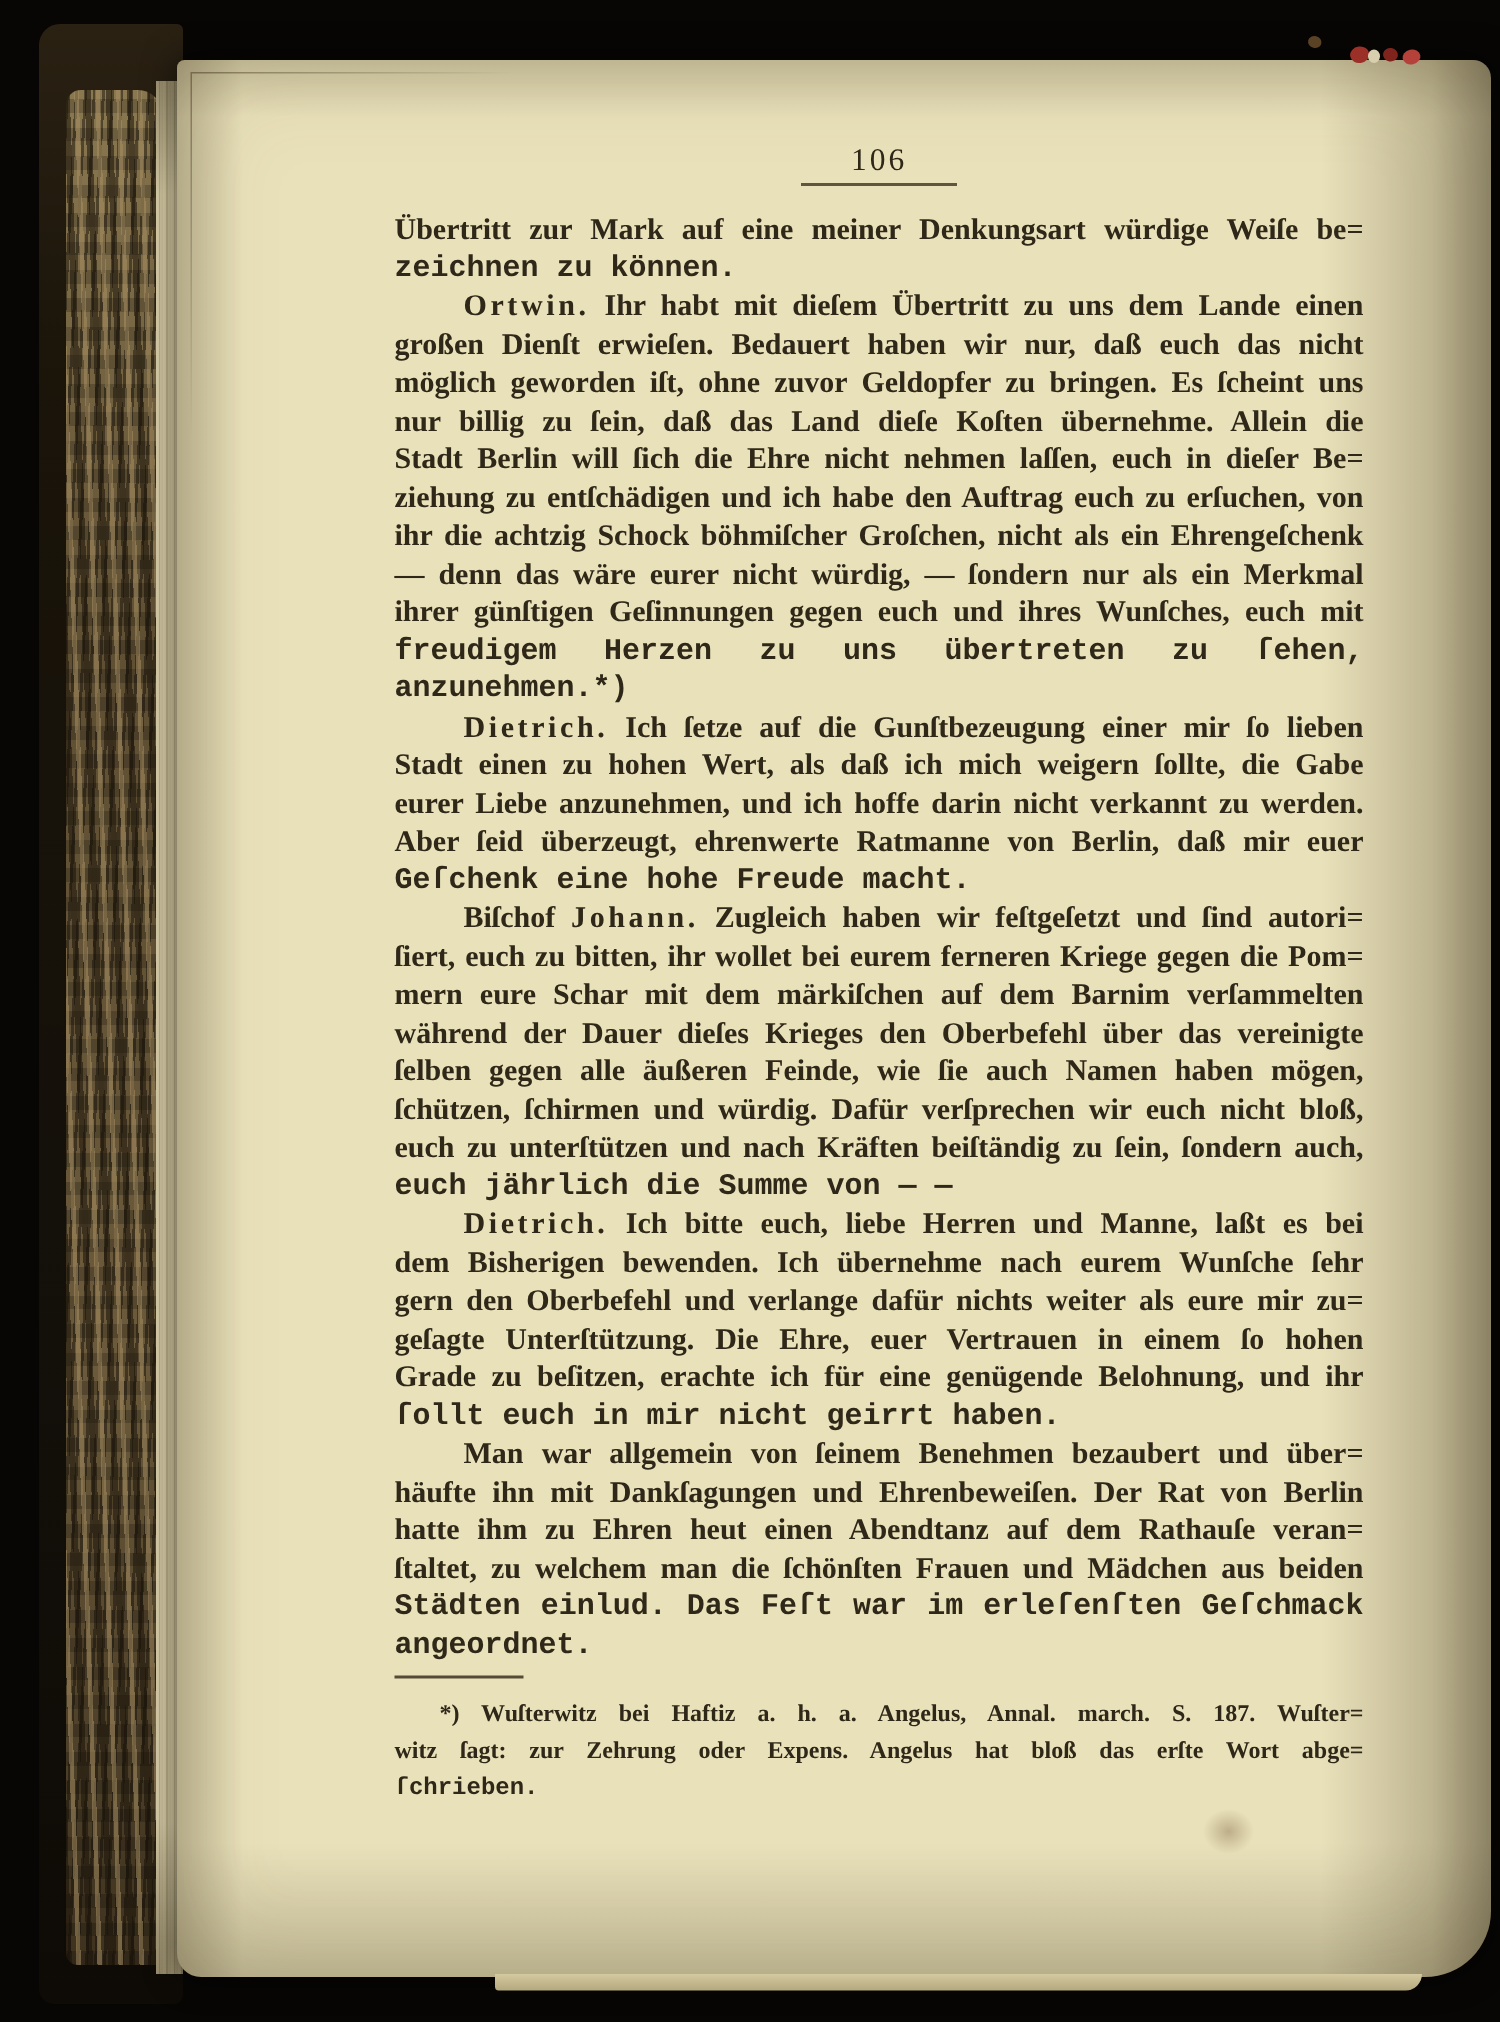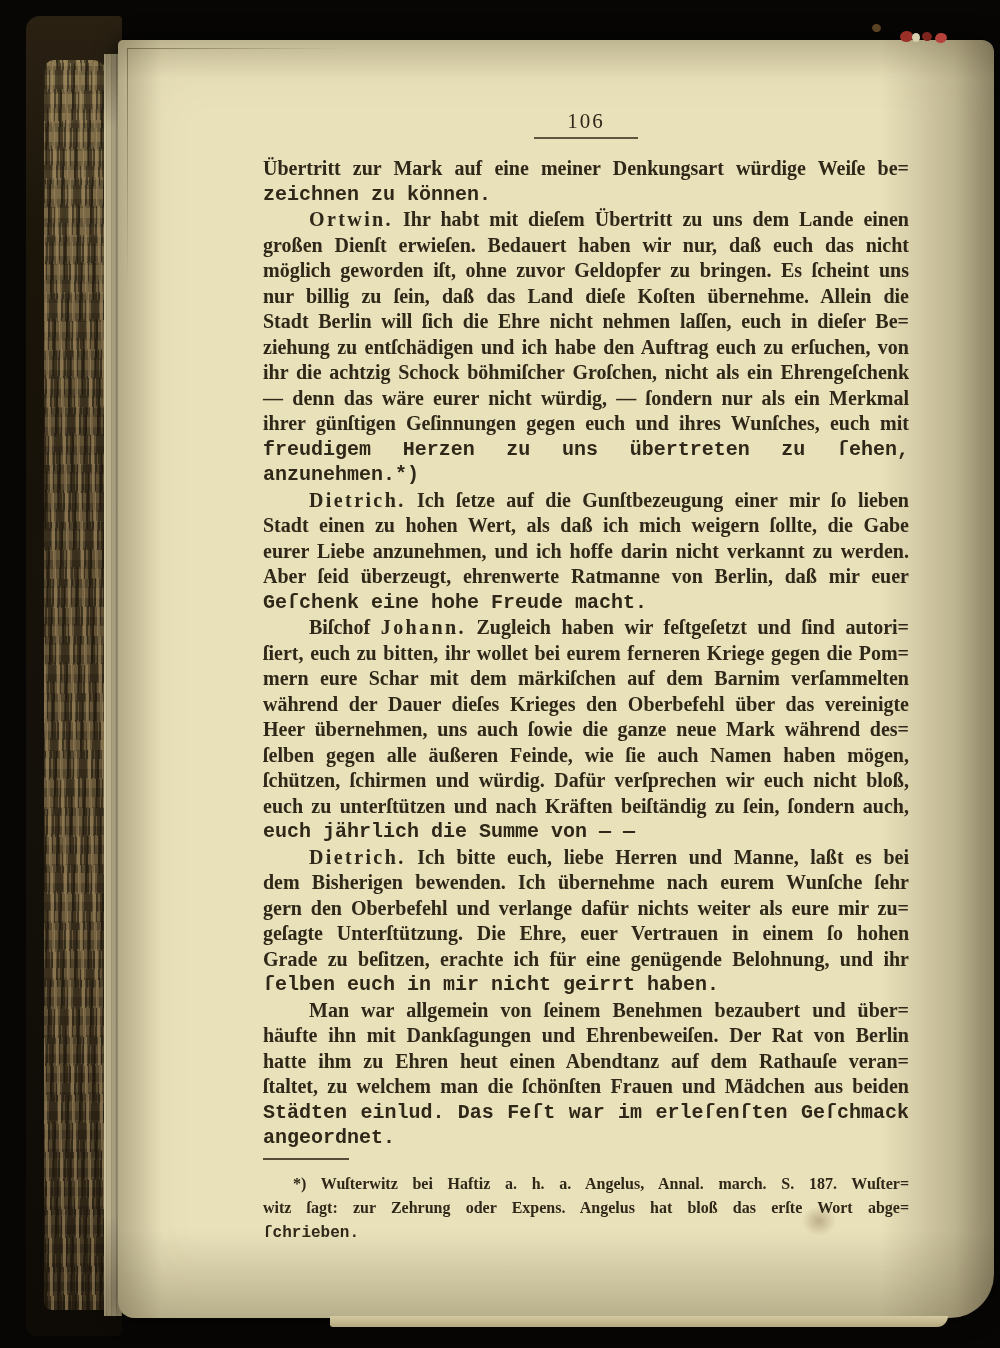--- a/index.html
+++ b/index.html
@@ -57,21 +57,21 @@
     border-radius:0 0 18px 4px;
   }
   .red-mark{position:absolute;border-radius:50%;}
   .stain{
     position:absolute;left:802px;top:1206px;width:34px;height:30px;
     background:radial-gradient(closest-side,rgba(118,92,56,.38),rgba(118,92,56,0));
   }
 
   
   .content{
-    position:absolute;left:263px;top:105px;width:646px;
+    position:absolute;left:263px;top:90px;width:646px;
     color:var(--ink,#2f2718);
   }
   .pagenum{
     text-align:center;font-size:21px;line-height:32px;letter-spacing:2px;
     font-weight:normal;margin:0;
   }
   .pagenum-rule{
     width:104px;height:2px;margin:0 auto;border:none;
     background:rgba(47,39,24,.75);
   }
@@ -136,33 +136,32 @@
           <div class="line">Stadt einen zu hohen Wert, als daß ich mich weigern ſollte, die Gabe</div>
           <div class="line">eurer Liebe anzunehmen, und ich hoffe darin nicht verkannt zu werden.</div>
           <div class="line">Aber ſeid überzeugt, ehrenwerte Ratmanne von Berlin, daß mir euer</div>
           <div class="line last">Geſchenk eine hohe Freude macht.</div>
         </div>
         <div class="para">
           <div class="line indent"><span class="speaker-plain">Biſchof </span><span class="speaker">Johann.</span> Zugleich haben wir feſtgeſetzt und ſind autori=</div>
           <div class="line">ſiert, euch zu bitten, ihr wollet bei eurem ferneren Kriege gegen die Pom=</div>
           <div class="line">mern eure Schar mit dem märkiſchen auf dem Barnim verſammelten</div>
           <div class="line">während der Dauer dieſes Krieges den Oberbefehl über das vereinigte</div>
-          <div class="line">Heer übernehmen, uns auch ſowie die ganze neue Mark während des=</div>
           <div class="line">ſelben gegen alle äußeren Feinde, wie ſie auch Namen haben mögen,</div>
           <div class="line">ſchützen, ſchirmen und würdig.  Dafür verſprechen wir euch nicht bloß,</div>
           <div class="line">euch zu unterſtützen und nach Kräften beiſtändig zu ſein, ſondern auch,</div>
           <div class="line last">euch jährlich die Summe von — —</div>
         </div>
         <div class="para">
           <div class="line indent"><span class="speaker">Dietrich.</span> Ich bitte euch, liebe Herren und Manne, laßt es bei</div>
           <div class="line">dem Bisherigen bewenden.  Ich übernehme nach eurem Wunſche ſehr</div>
           <div class="line">gern den Oberbefehl und verlange dafür nichts weiter als eure mir zu=</div>
           <div class="line">geſagte Unterſtützung.  Die Ehre, euer Vertrauen in einem ſo hohen</div>
           <div class="line">Grade zu beſitzen, erachte ich für eine genügende Belohnung, und ihr</div>
-          <div class="line last">ſelben euch in mir nicht geirrt haben.</div>
+          <div class="line last">ſollt euch in mir nicht geirrt haben.</div>
         </div>
         <div class="para">
           <div class="line indent">Man war allgemein von ſeinem Benehmen bezaubert und über=</div>
           <div class="line">häufte ihn mit Dankſagungen und Ehrenbeweiſen.  Der Rat von Berlin</div>
           <div class="line">hatte ihm zu Ehren heut einen Abendtanz auf dem Rathauſe veran=</div>
           <div class="line">ſtaltet, zu welchem man die ſchönſten Frauen und Mädchen aus beiden</div>
           <div class="line last">Städten einlud.  Das Feſt war im erleſenſten Geſchmack angeordnet.</div>
         </div>
       </div>
     <hr class="footnote-sep">

